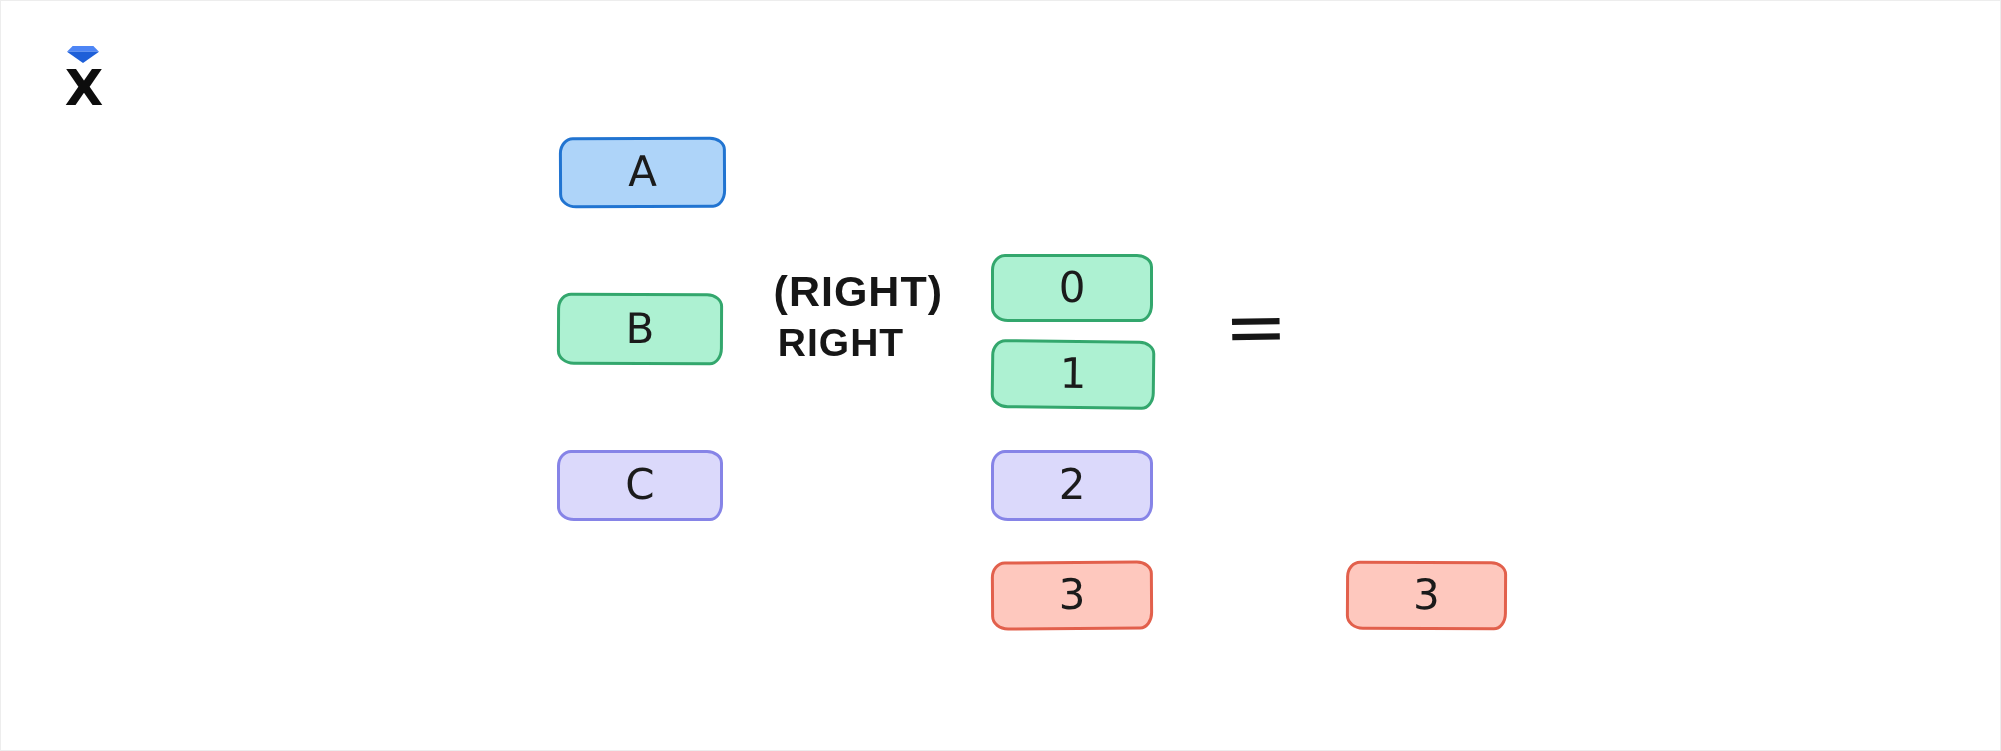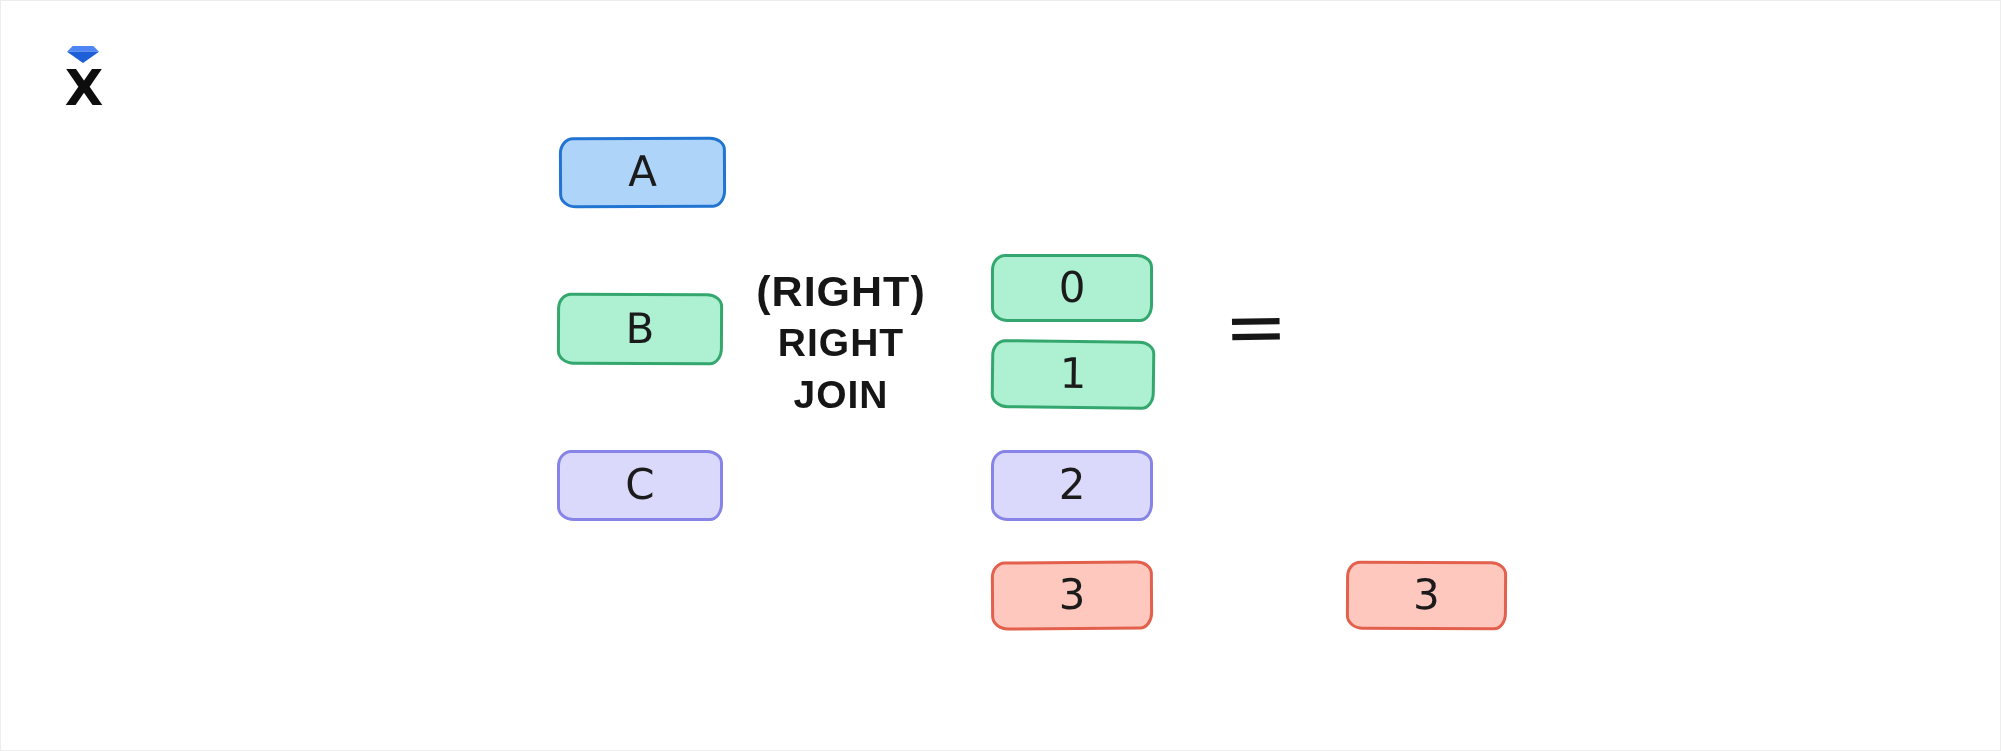--- a/index.html
+++ b/index.html
@@ -77,21 +77,21 @@
     position: absolute;
     left: 738px;
     top: 264px;
     width: 204px;
     text-align: center;
     font-family: "Liberation Sans", sans-serif;
     font-weight: 700;
     color: #161616;
     letter-spacing: 1px;
   }
-  .op-line1 { font-size: 43px; line-height: 52px; }
+  .op-line1 { font-size: 43px; line-height: 52px; text-align: right; }
   .op-line2 { font-size: 39px; line-height: 52px; }
   .op-line3 { font-size: 39px; line-height: 52px; }
 
   
   .equals {
     position: absolute;
     left: 1220px;
     top: 288px;
     width: 70px;
     text-align: center;
@@ -121,21 +121,20 @@
   <div class="box pos-b" data-color="green">
     <span class="box-label">B</span>
   </div>
   <div class="box pos-c" data-color="purple">
     <span class="box-label">C</span>
   </div>
 
   <div class="op">
     <div class="op-line1">(RIGHT)</div>
     <div class="op-line2">RIGHT</div>
-    <div class="op-line3">JOIN</div>
   </div>
 
   <div class="box pos-r0" data-color="green">
     <span class="box-label">0</span>
   </div>
   <div class="box pos-r1" data-color="green">
     <span class="box-label">1</span>
   </div>
   <div class="box pos-r2" data-color="purple">
     <span class="box-label">2</span>

